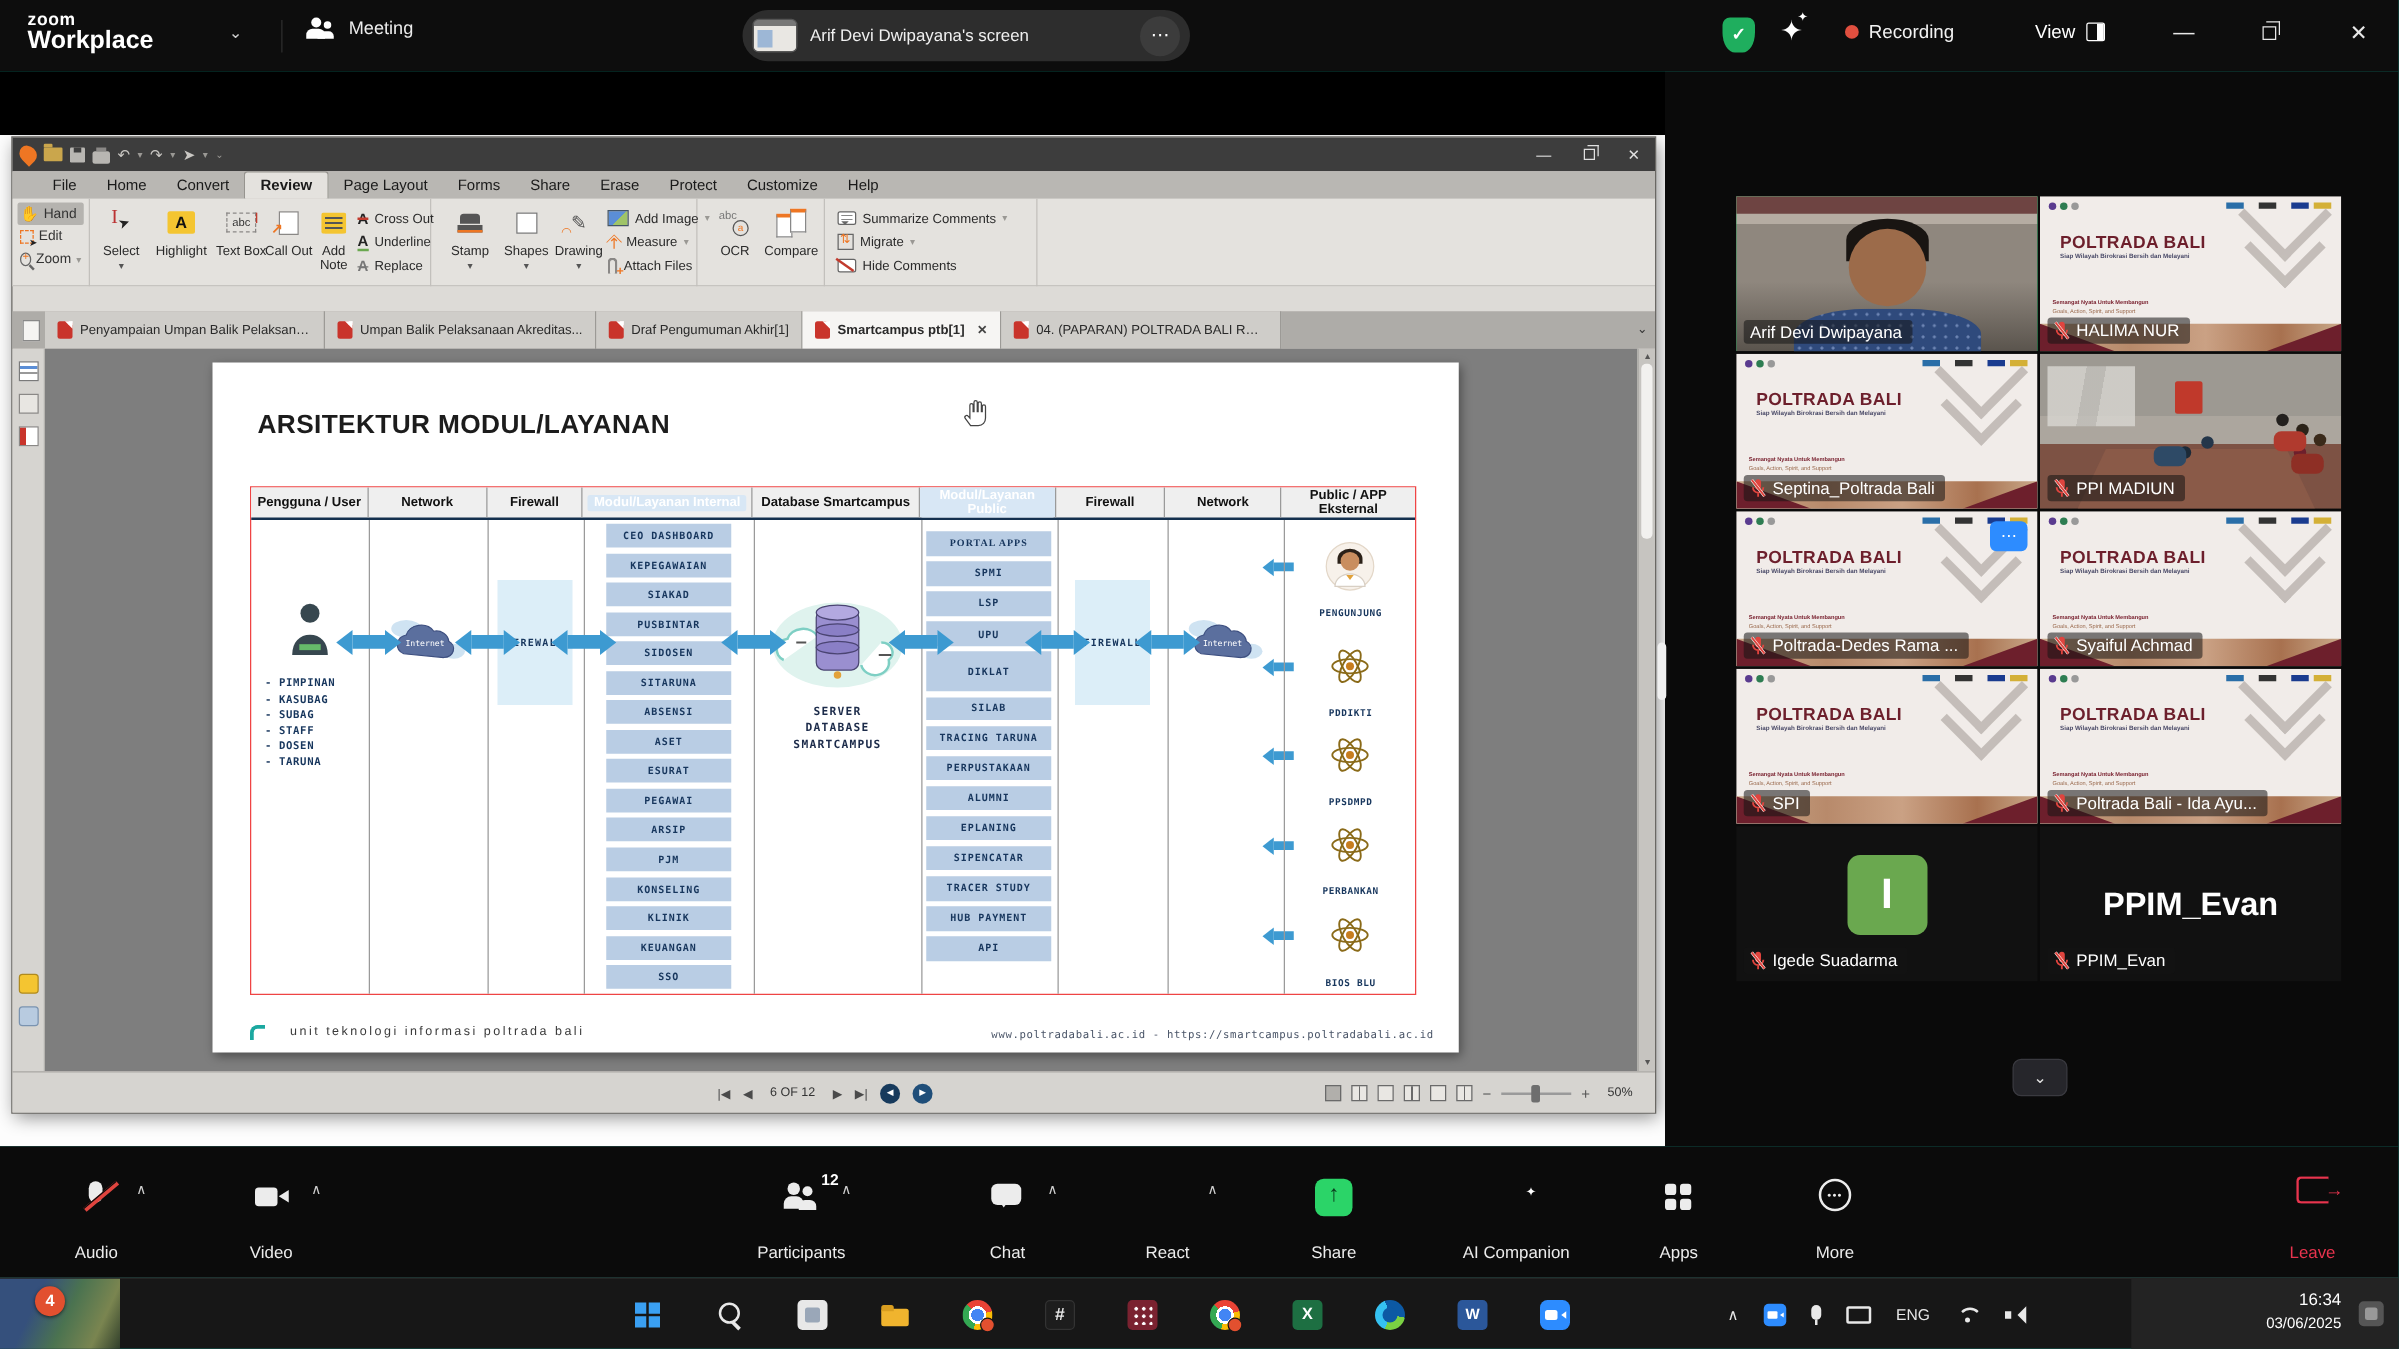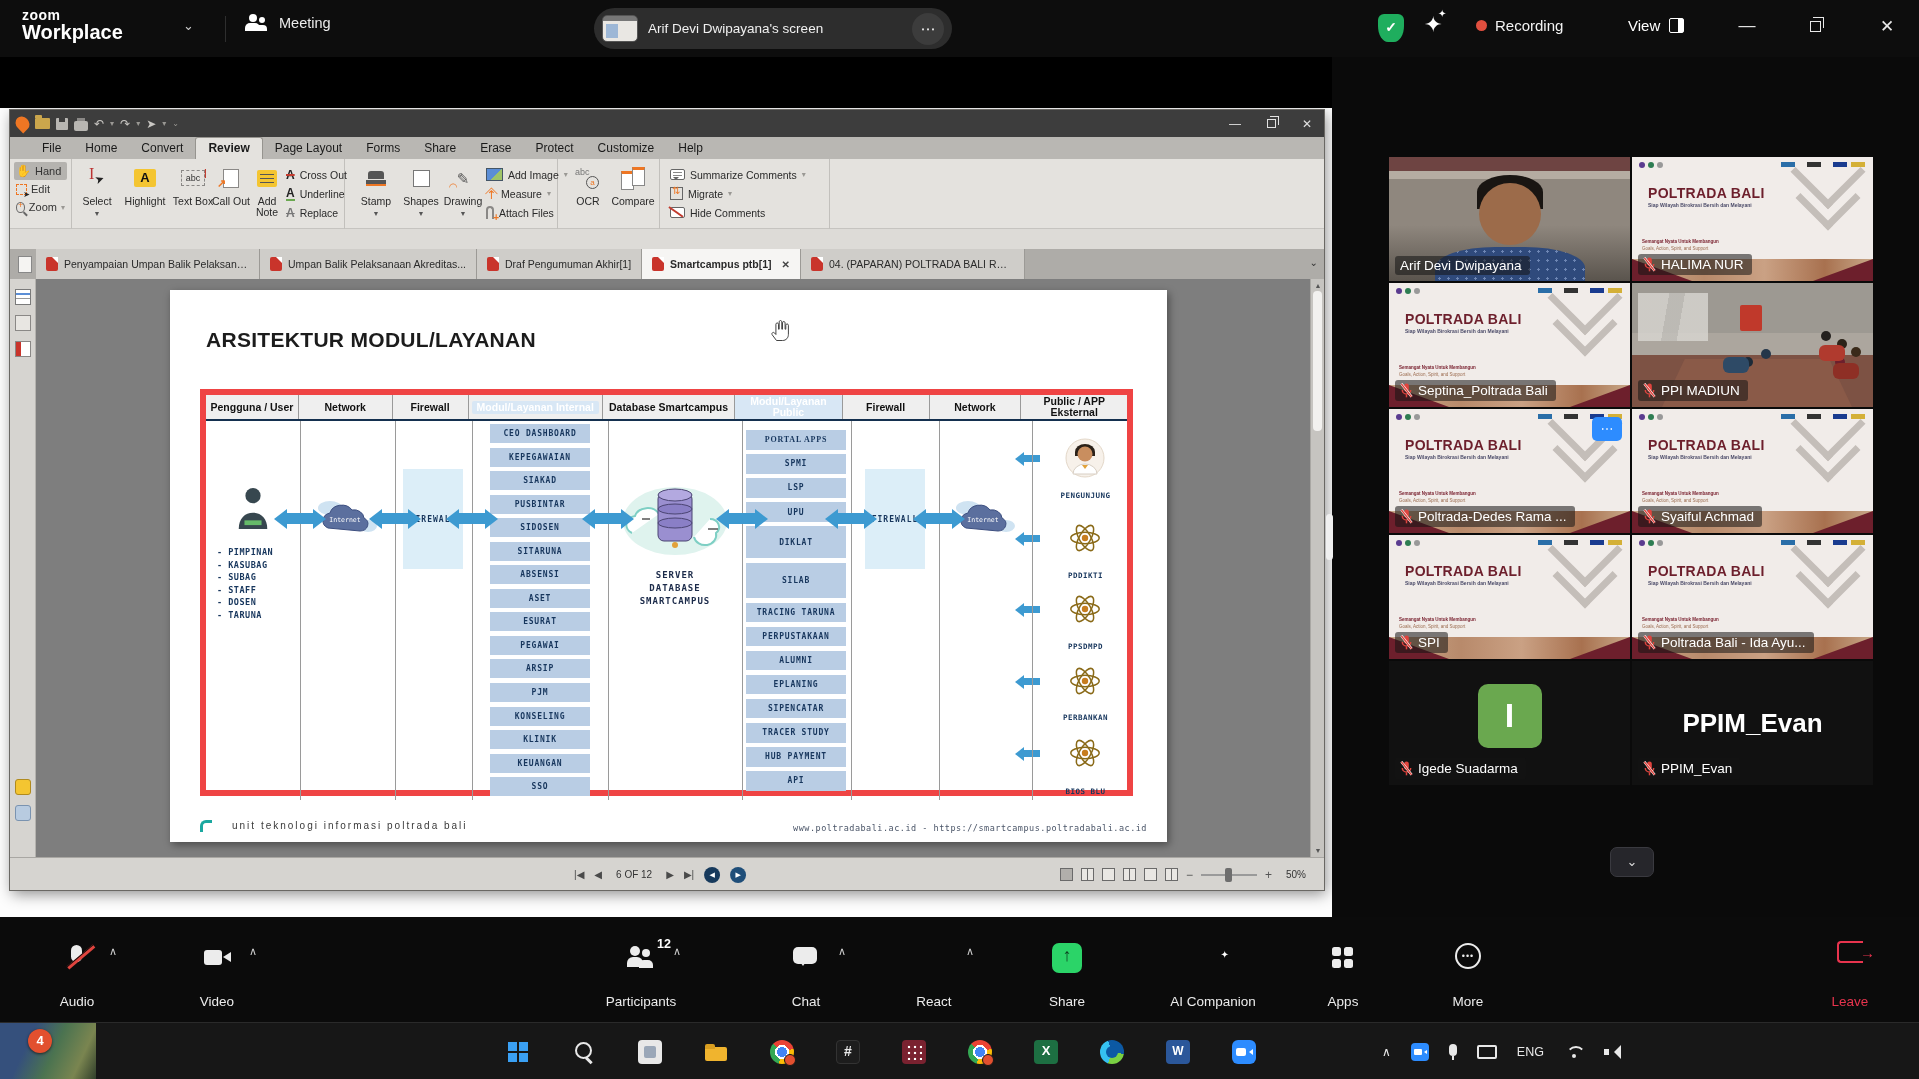--- a/index.html
+++ b/index.html
@@ -140,21 +140,21 @@
 
 .canvas { position:absolute; left:26px; top:169px; width:1274px; height:578px; background:#7e7e7e; overflow:hidden; }
 .vscroll { position:absolute; right:0; top:169px; width:14px; height:578px; background:#c6c4c0; border-left:1px solid #a9a7a3; }
 .vthumb { position:absolute; left:2px; top:12px; width:9px; height:140px; background:#f2f1ef; border-radius:4px; }
 .varrow { position:absolute; left:0; width:14px; height:13px; font-size:7px; color:#555; text-align:center; line-height:13px; }
 
 
 .slide { position:absolute; left:134px; top:11px; width:997px; height:552px; background:#fff; box-shadow:2px 3px 8px rgba(0,0,0,.4); }
 .slide-title { position:absolute; left:36px; top:38px; font-size:21px; font-weight:bold; color:#1c1c1c; letter-spacing:.3px; }
 .handcur { position:absolute; left:600px; top:28px; width:20px; }
-.dtable { position:absolute; left:30px; top:99px; width:933px; height:407px; border:6px solid #ef4444; }
+.dtable { position:absolute; left:30px; top:99px; width:933px; height:407px; border:1px solid #ef4444; }
 .dhead { position:absolute; left:0; top:0; width:100%; height:26px; display:flex; border-bottom:2px solid #14304f; background:#efefef; }
 .dhead .hcell { display:flex; align-items:center; justify-content:center; font-size:10.5px; font-weight:bold; color:#111; border-right:1px solid #9a9a9a; text-align:center; line-height:11px; }
 .dhead .hcell:last-child { border-right:none; }
 .dhead .hcell.hl span { background:#d8e7f5; color:#fff; padding:1px 5px; border-radius:2px; }
 .vline { position:absolute; top:26px; width:1px; height:379px; background:#9a9a9a; }
 .mods { position:absolute; display:flex; flex-direction:column; }
 .mods-internal { left:284px; top:29px; width:100px; gap:4.55px; }
 .mods-public { left:540px; top:35px; width:100px; gap:4.6px; }
 .module-box { height:19px; background:#b9cde4; display:flex; align-items:center; justify-content:center; font-family:"DejaVu Sans Mono",monospace; font-size:8px; font-weight:bold; color:#17365d; letter-spacing:.8px; white-space:nowrap; }
 .user-ico { position:absolute; left:28px; top:90px; width:38px; height:46px; }
@@ -660,21 +660,21 @@
                 </div>
                 <div class="module-box" style="height: 19.5px;">
                   <span>LSP</span>
                 </div>
                 <div class="module-box" style="height: 19.5px;">
                   <span>UPU</span>
                 </div>
                 <div class="module-box" style="height: 32px; text-align: right;">
                   <span>DIKLAT</span>
                 </div>
-                <div class="module-box" style="height: 35px;">
+                <div class="module-box" style="height: 18px;">
                   <span>SILAB</span>
                 </div>
                 <div class="module-box" style="height: 19.5px;">
                   <span>TRACING TARUNA</span>
                 </div>
                 <div class="module-box" style="height: 19.5px;">
                   <span>PERPUSTAKAAN</span>
                 </div>
                 <div class="module-box" style="height: 19.5px;">
                   <span>ALUMNI</span>
@@ -1123,14 +1123,19 @@
       </div>
     <div id="tb-tray">
         <span class="tray-chev">∧</span>
         <span class="tray-zm"></span>
         <span class="tray-mic"></span>
         <span class="tray-display"></span>
         <span class="tray-lang">ENG</span>
         <span class="tray-wifi"></span>
         <span class="tray-vol"></span>
       </div>
+    <div id="tb-clock">
+      <div class="clk-time">16:34</div>
+      <div class="clk-date">03/06/2025</div>
+      <span class="clk-badge"></span>
+    </div>
   </div>
 </div>
 
 </body></html>

